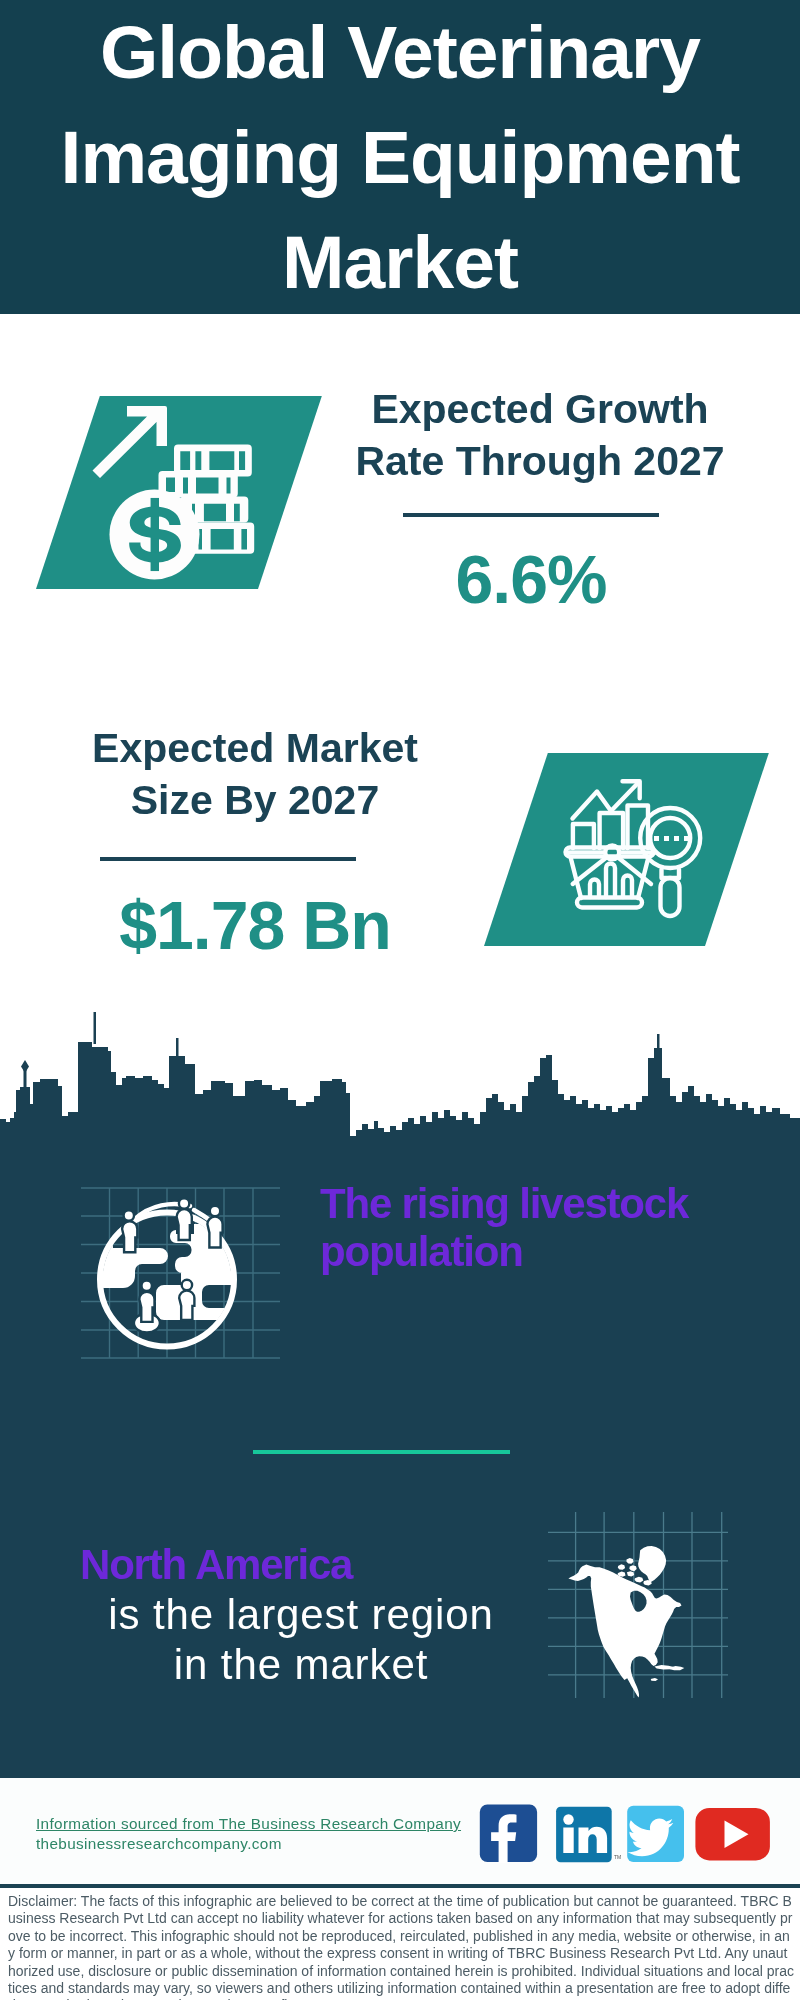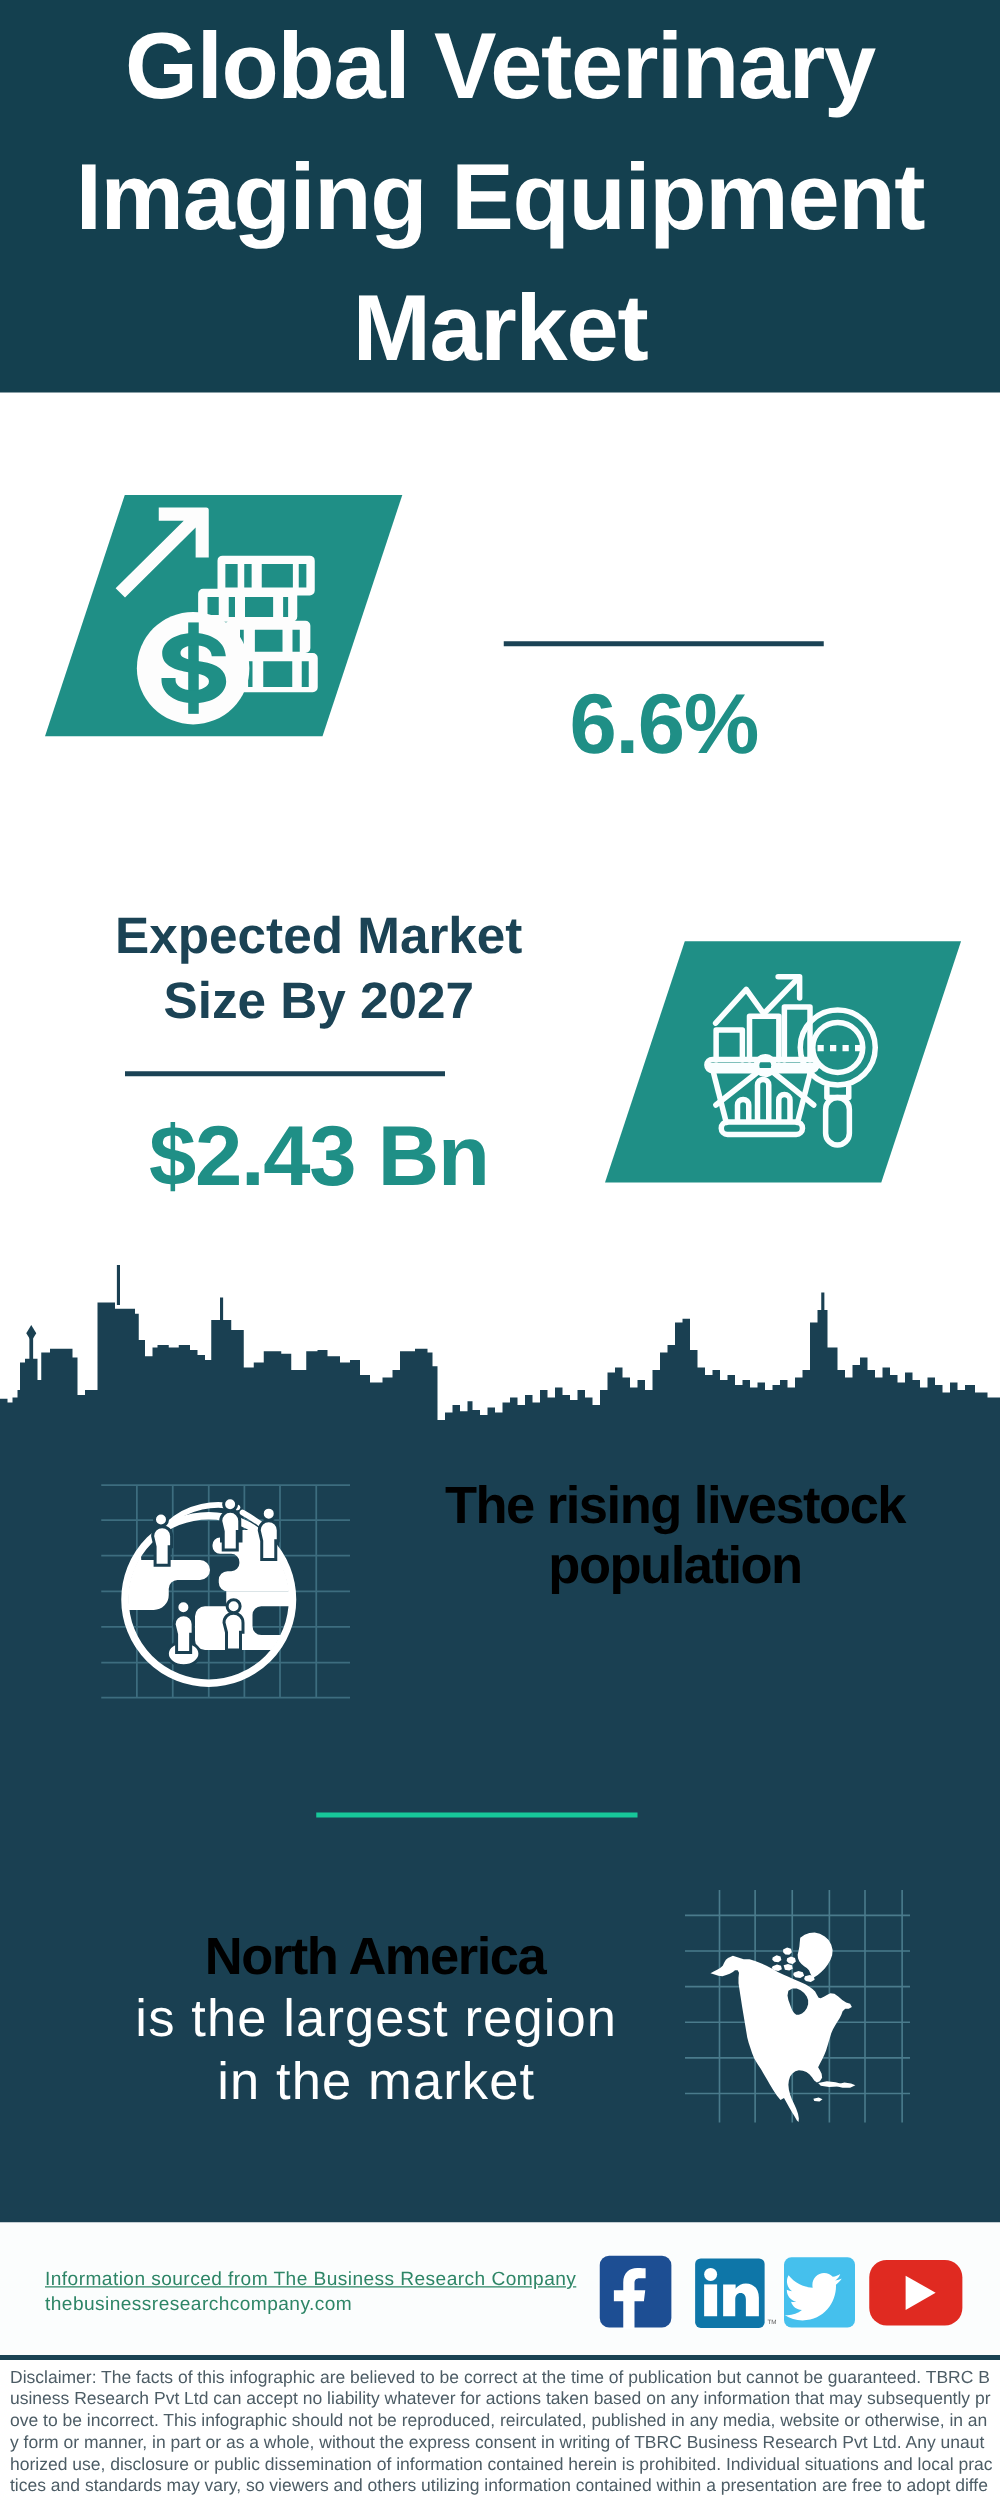--- a/index.html
+++ b/index.html
@@ -20,21 +20,21 @@
   
   .para{position:absolute;background:#1f8f86;transform:skewX(-18.3deg);transform-origin:bottom left;}
   .para.p1{left:36px;top:396px;width:222px;height:193px;}
   .para.p2{left:484px;top:753px;width:221px;height:193px;}
   .icon-wrap{position:absolute;}
 
   
   .dark{position:absolute;left:0;top:1142px;width:800px;height:636px;background:#1a4052;}
   .city{position:absolute;}
 
-  .drv-head{position:absolute;color:#000000;font-size:42px;font-weight:bold;line-height:47.7px;text-align:center;letter-spacing:-1.2px;}
+  .drv-head{position:absolute;color:#6d28d9;font-size:42px;font-weight:bold;line-height:47.7px;letter-spacing:-1.2px;}
   .drv-sub{position:absolute;color:#fff;font-size:42px;line-height:47.7px;text-align:center;letter-spacing:0.9px;}
   .sep{position:absolute;height:4px;background:#17c79a;}
 
   
   .ftr-band{position:absolute;left:0;top:1778px;width:800px;height:110px;background:#fbfdfd;}
   .ftr-text{position:absolute;color:#2d8566;font-size:15.3px;line-height:20px;letter-spacing:0.35px;}
   .ftr-rule{position:absolute;left:0;top:1884px;width:800px;height:4px;background:#1b4353;}
   .disclaimer{position:absolute;left:8px;top:1893px;width:786px;color:#4c5c65;font-size:14px;line-height:17.4px;word-break:break-all;;}
 </style>
 </head>
@@ -58,20 +58,21 @@
        M166,477.5 v14.5 h9 v-14.5 z M183,477.5 v16 h5 v-16 z M196,477.5 v16 h22.5 v-16 z M226.5,477.5 v16 h4 v-16 z"></path>
       <path fill-rule="evenodd" d="M178,444.5 h69.8 a4,4 0 0 1 4,4 v23.9 a4,4 0 0 1 -4,4 h-69.8 a4,4 0 0 1 -4,-4 v-23.9 a4,4 0 0 1 4,-4 z
        M180.3,451.2 v18.7 h9.8 v-18.7 z M195.4,451.2 v18.7 h5.9 v-18.7 z M209.4,451.2 v18.7 h24.9 v-18.7 z M239,451.2 v18.7 h6.1 v-18.7 z"></path>
       <circle cx="154.5" cy="534.5" r="45"></circle>
     </g>
     <g transform="translate(154.5 534.5) scale(0.28125) translate(-200 -200)" fill="#1f8f86">
       <rect x="186" y="70" width="30" height="260"></rect>
       <path d="M200,100 c-50,0 -88,25 -88,58 c0,31 28,46 70,53 l30,5 c22,4 33,11 33,22 c0,15 -21,25 -47,25 c-29,0 -48,-12 -48,-29 v-6 h-40 v6 c0,40 40,66 92,66 c54,0 92,-27 92,-62 c0,-32 -25,-49 -68,-56 l-30,-5 c-22,-4 -32,-10 -32,-20 c0,-13 18,-22 42,-22 c26,0 44,11 46,26 l1,5 h40 l-1,-6 c-4,-37 -42,-60 -92,-60 z"></path>
     </g>
   </svg>
+  <div class="stat-title" style="left:340px;top:383px;width:400px;">Expected Growth Rate Through 2027</div>
   <div class="rule" style="left:403px;top:513px;width:256px;"></div>
   <div class="stat-value" style="left:331px;top:539px;width:400px;">6.6%</div>
 
   <div class="para p2"></div>
   <svg class="icon-wrap" style="left:560px;top:775px;" width="150" height="150" viewBox="560 775 150 150">
     <g fill="none" stroke="#fafeff" stroke-width="4.4" stroke-linecap="round" stroke-linejoin="round">
       <path d="M572.5,818.5 L597,791.5 L611,811 L637.5,783.5"></path>
       <path d="M622.5,781.3 h17.2 v17"></path>
       <path d="M572.9,848 v-24 h21 v24"></path>
       <path d="M599.6,848 v-35 h23.5 v35"></path>
@@ -95,21 +96,21 @@
     </g>
     <g fill="#fafeff">
       <rect x="654" y="836" width="5" height="5"></rect>
       <rect x="664" y="836" width="5" height="5"></rect>
       <rect x="674" y="836" width="5" height="5"></rect>
       <rect x="684" y="836" width="5" height="5"></rect>
     </g>
   </svg>
   <div class="stat-title" style="left:55px;top:722px;width:400px;">Expected Market Size By 2027</div>
   <div class="rule" style="left:100px;top:857px;width:256px;"></div>
-  <div class="stat-value" style="left:55px;top:885px;width:400px;">$2.43 Bn</div>
+  <div class="stat-value" style="left:55px;top:885px;width:400px;">$1.78 Bn</div>
 
   <div class="dark"></div>
 
   <svg class="city" style="left:0;top:1005px;width:800px;height:150px;" width="800" height="150" viewBox="0 1005 800 150">
     <path fill="#1a4052" d="M0,1152 L0,1119 L6,1119 L6,1122 L10,1122 L10,1118 L14,1118 L14,1112 L16,1112 L16,1090 L20,1090 L20,1087 L30,1087 L30,1104 L33,1104 L33,1082 L40,1082 L40,1079 L58,1079 L58,1086 L62,1086 L62,1116 L68,1116 L68,1112 L78,1112 L78,1042 L92,1042 L92,1047 L108,1047 L108,1051 L111,1051 L111,1072 L116,1072 L116,1085 L122,1085 L122,1078 L126,1078 L126,1076 L135,1076 L135,1078 L143,1078 L143,1076 L152,1076 L152,1080 L158,1080 L158,1084 L164,1084 L164,1088 L169,1088 L169,1056 L185,1056 L185,1064 L195,1064 L195,1094 L203,1094 L203,1090 L211,1090 L211,1081 L225,1081 L225,1083 L233,1083 L233,1096 L245,1096 L245,1081 L254,1081 L254,1080 L262,1080 L262,1085 L272,1085 L272,1090 L280,1090 L280,1088 L288,1088 L288,1100 L296,1100 L296,1106 L306,1106 L306,1102 L314,1102 L314,1096 L320,1096 L320,1081 L332,1081 L332,1079 L342,1079 L342,1082 L346,1082 L346,1093 L350,1093 L350,1136 L356,1136 L356,1130 L362,1130 L362,1124 L368,1124 L368,1129 L374,1129 L374,1121 L378,1121 L378,1128 L384,1128 L384,1132 L390,1132 L390,1126 L396,1126 L396,1130 L402,1130 L402,1122 L408,1122 L408,1118 L414,1118 L414,1124 L420,1124 L420,1116 L426,1116 L426,1122 L432,1122 L432,1112 L438,1112 L438,1118 L444,1118 L444,1110 L450,1110 L450,1116 L456,1116 L456,1120 L462,1120 L462,1112 L468,1112 L468,1118 L474,1118 L474,1124 L480,1124 L480,1112 L486,1112 L486,1098 L492,1098 L492,1094 L498,1094 L498,1102 L504,1102 L504,1110 L510,1110 L510,1104 L516,1104 L516,1112 L522,1112 L522,1096 L528,1096 L528,1082 L534,1082 L534,1076 L540,1076 L540,1058 L546,1058 L546,1055 L552,1055 L552,1080 L558,1080 L558,1094 L564,1094 L564,1100 L570,1100 L570,1096 L576,1096 L576,1104 L582,1104 L582,1100 L588,1100 L588,1108 L594,1108 L594,1104 L600,1104 L600,1110 L606,1110 L606,1106 L612,1106 L612,1112 L618,1112 L618,1108 L624,1108 L624,1104 L630,1104 L630,1110 L636,1110 L636,1102 L642,1102 L642,1096 L648,1096 L648,1058 L654,1058 L654,1048 L662,1048 L662,1078 L670,1078 L670,1096 L676,1096 L676,1102 L682,1102 L682,1092 L688,1092 L688,1086 L694,1086 L694,1096 L700,1096 L700,1102 L706,1102 L706,1094 L712,1094 L712,1100 L718,1100 L718,1106 L724,1106 L724,1098 L730,1098 L730,1104 L736,1104 L736,1110 L742,1110 L742,1102 L748,1102 L748,1108 L754,1108 L754,1114 L760,1114 L760,1106 L766,1106 L766,1112 L772,1112 L772,1108 L780,1108 L780,1114 L790,1114 L790,1118 L800,1118 L800,1152 Z"></path>
     <g fill="#1a4052">
       <rect x="23.5" y="1068" width="3" height="22"></rect>
       <path d="M25,1060 l4,6.5 l-4,6.5 l-4,-6.5 z"></path>
       <rect x="93.5" y="1012" width="2.5" height="32"></rect>
       <rect x="176" y="1038" width="2.5" height="20"></rect>

